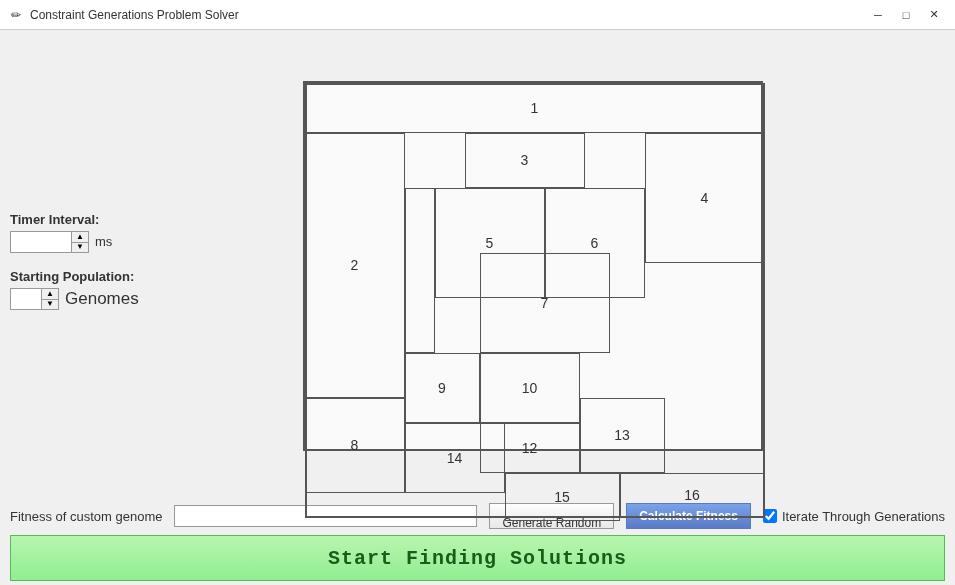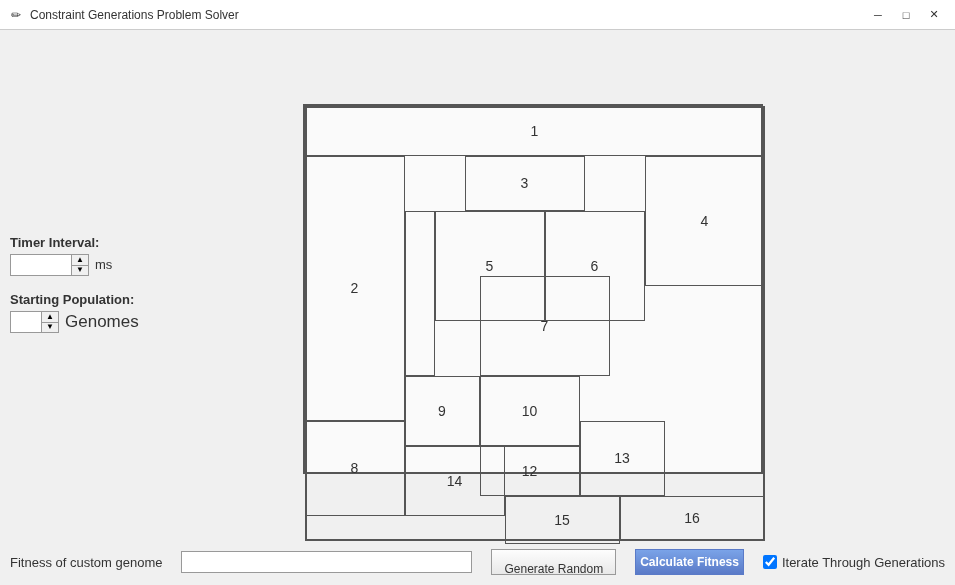--- a/index.html
+++ b/index.html
@@ -176,21 +176,21 @@
       background: transparent;
     }
 
     .bottom-bar {
       padding: 6px 10px 4px 10px;
     }
 
     .fitness-row {
       display: flex;
       align-items: center;
-      gap: 19px;
+      gap: 12px;
       margin-bottom: 6px;
     }
 
     .fitness-label {
       font-size: 13px;
       color: #333;
       white-space: nowrap;
     }
 
     .fitness-input {
@@ -209,21 +209,21 @@
       padding: 12px 12px;
       border: 1px solid #999;
       background: linear-gradient(to bottom, #fdfdfd, #e8e8e8);
       font-size: 12px;
       cursor: pointer;
       color: #333;
     }
 
     .btn-primary-calc {
       height: 26px;
-      padding: 0 4px;
+      padding: 0 12px;
       border: 1px solid #5a7ac7;
       background: linear-gradient(to bottom, #7aa3e8, #5a7ac7);
       font-size: 12px;
       cursor: pointer;
       color: #fff;
       font-weight: 600;
     }
 
     .checkbox-wrap {
       display: flex;
@@ -338,16 +338,17 @@
       <span class="fitness-label">Fitness of custom genome</span>
       <input type="text" class="fitness-input" style="">
       <button class="btn-secondary">Generate Random</button>
       <button class="btn-primary-calc">Calculate Fitness</button>
       <label class="checkbox-wrap">
         <input type="checkbox" checked="" style="">
         <span>Iterate Through Generations</span>
       </label>
     </div>
 
+    <button class="start-btn">Start Finding Solutions</button>
 
   </div>
 
 </div>
 
 </body></html>

